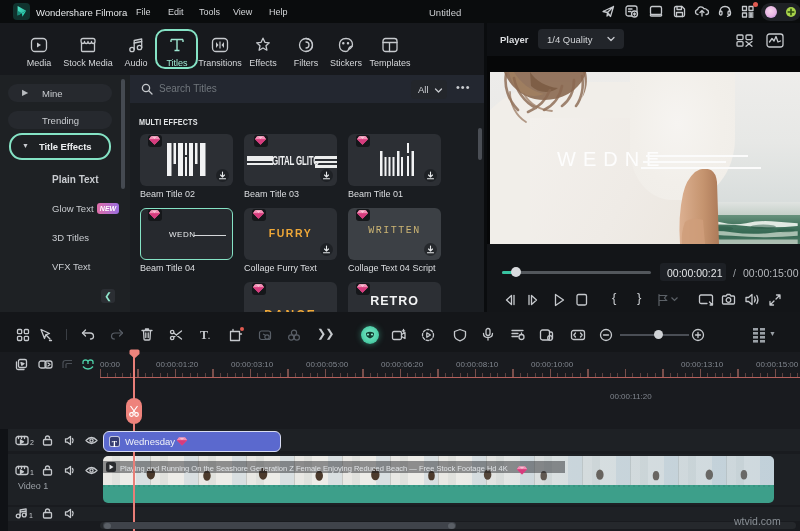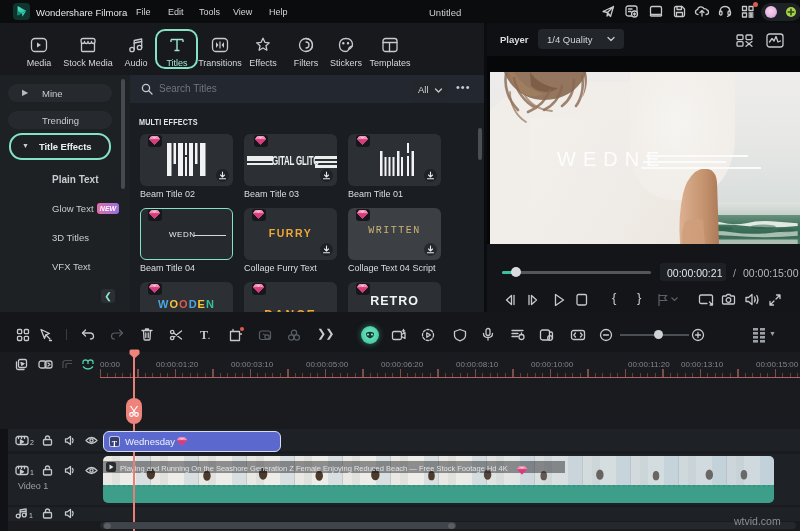--- a/index.html
+++ b/index.html
@@ -355,31 +355,20 @@
             <g stroke="#e8eaec" stroke-width="1.1" fill="none" stroke-linecap="round">
               <path d="M6.5 3 V7.5 M4.5 6 L6.5 8 L8.5 6 M3.5 9.8 H9.5"></path>
             </g>
           </svg>
         </div>
     </div>
     <div class="clabel" style="left:140px;top:188px;">Beam Title 04</div>
     <div class="clabel" style="left:244px;top:188px;">Collage Furry Text</div>
     <div class="clabel" style="left:348px;top:188px;">Collage Text 04 Script</div>
 
-    <div class="card" style="left:140px;top:207px;">
-      <div style="position:absolute;left:0;top:16px;width:93px;text-align:center;font-size:11px;font-weight:bold;letter-spacing:1px;"><span style="color:#4aa7e0;">W</span><span style="color:#f4c63e;">O</span><span style="color:#e05a4a;">O</span><span style="color:#4aa7e0;">D</span><span style="color:#f4c63e;">E</span><span style="color:#35c0a0;">N</span></div>
-      <div class="gem" style="left:8px;top:1px;">
-          <svg width="13" height="11" viewBox="0 0 15 13">
-            <path d="M3.5 1.5 H11.5 L14 5 L7.5 11.5 L1 5 Z" fill="#ec5f92"></path>
-            <path d="M3.5 1.5 L7.5 5 L11.5 1.5 Z" fill="#f8bcd2"></path>
-            <path d="M1 5 L3.5 1.5 L7.5 5 Z M11.5 1.5 L14 5 L7.5 5 Z" fill="#f191b6"></path>
-            <path d="M1 5 H14 L7.5 11.5 Z" fill="#d63c7e"></path>
-          </svg>
-        </div>
-    </div>
     <div class="card" style="left:244px;top:207px;">
       <div style="position:absolute;left:0;top:26px;width:93px;text-align:center;color:#efa838;font-size:12px;font-weight:bold;letter-spacing:2px;">DANCE</div>
       <div class="gem" style="left:8px;top:1px;">
           <svg width="13" height="11" viewBox="0 0 15 13">
             <path d="M3.5 1.5 H11.5 L14 5 L7.5 11.5 L1 5 Z" fill="#ec5f92"></path>
             <path d="M3.5 1.5 L7.5 5 L11.5 1.5 Z" fill="#f8bcd2"></path>
             <path d="M1 5 L3.5 1.5 L7.5 5 Z M11.5 1.5 L14 5 L7.5 5 Z" fill="#f191b6"></path>
             <path d="M1 5 H14 L7.5 11.5 Z" fill="#d63c7e"></path>
           </svg>
         </div>
@@ -705,21 +694,21 @@
         </g>
       </svg>
 
     <div class="rl" style="left:100px;">00:00</div>
     <div class="rl" style="left:156px;">00:00:01:20</div>
     <div class="rl" style="left:231px;">00:00:03:10</div>
     <div class="rl" style="left:306px;">00:00:05:00</div>
     <div class="rl" style="left:381px;">00:00:06:20</div>
     <div class="rl" style="left:456px;">00:00:08:10</div>
     <div class="rl" style="left:531px;">00:00:10:00</div>
-    <div class="rl" style="left:628px;">00:00:11:20</div>
+    <div class="rl" style="left:610px;margin-top:32px;">00:00:11:20</div>
     <div class="rl" style="left:681px;">00:00:13:10</div>
     <div class="rl" style="left:756px;">00:00:15:00</div>
 
     <div class="abs" style="left:100px;top:21px;width:700px;height:4px;background:repeating-linear-gradient(90deg, #5e413f 0, #5e413f 1px, transparent 1px, transparent 7.5px);"></div>
       <div class="abs" style="left:100px;top:17px;width:700px;height:8px;background:repeating-linear-gradient(90deg, #7a4f4b 0, #7a4f4b 1px, transparent 1px, transparent 37.5px);"></div>
     <div class="abs" style="left:100px;top:25px;width:700px;height:1.2px;background:#b4605c;"></div>
 
     <div class="abs" style="left:0;top:77px;width:800px;height:22px;background:#1e2125;"></div>
     <div class="abs" style="left:0;top:102px;width:800px;height:51px;background:#1e2125;"></div>
     <div class="abs" style="left:0;top:154.5px;width:800px;height:14px;background:#1e2125;"></div>

